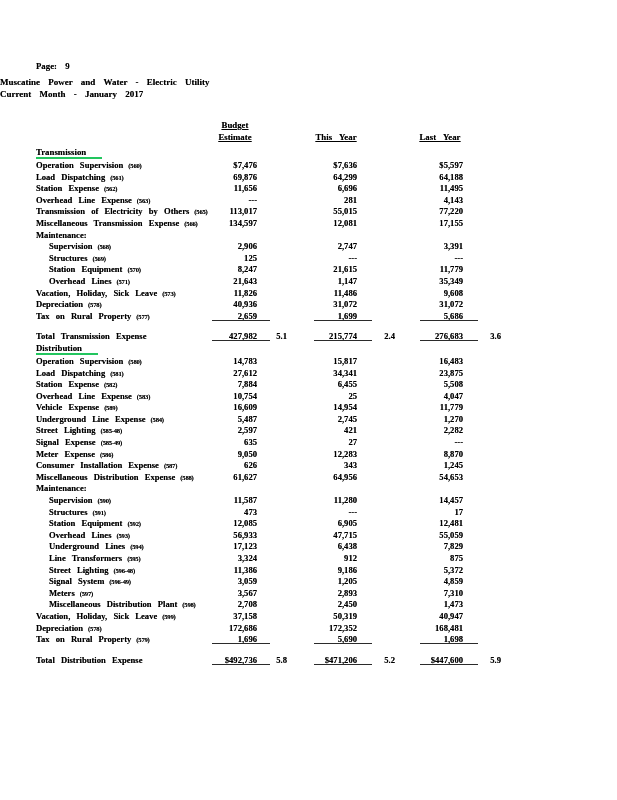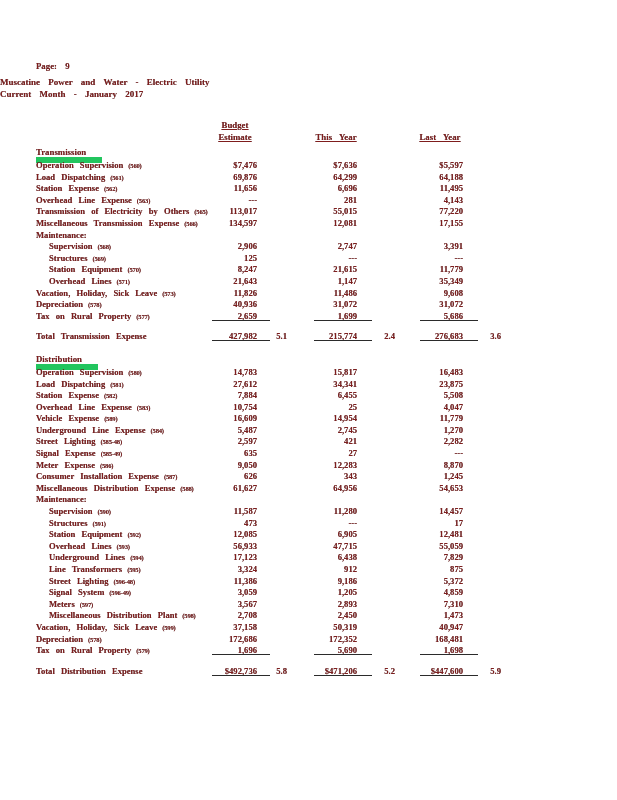--- a/index.html
+++ b/index.html
@@ -1,33 +1,33 @@
 <!DOCTYPE html>
 <html><head>
 <meta charset="utf-8">
 <style>
   html,body{margin:0;padding:0;background:#ffffff;}
   .page{
     position:relative;width:617px;height:800px;background:#fff;overflow:hidden;
     font-family:"Liberation Serif","DejaVu Serif",serif;
-    color:#7f1d1d;font-weight:700;
+    color:#000000;font-weight:700;
     text-shadow:0 0 .4px rgba(0,0,0,.55);
   }
   .pagenum{position:absolute;top:61px;left:36px;font-size:8.8px;word-spacing:6px;}
   .titles{position:absolute;top:76px;left:0;width:540px;text-align:left;font-size:9px;line-height:12px;word-spacing:6px;}
   .colheads{position:absolute;top:120px;left:36px;width:472px;height:26px;font-size:8.8px;}
   .colheads .h{position:absolute;text-align:center;word-spacing:5px;white-space:nowrap;text-decoration:underline;}
   .h-budget1{left:164px;width:70px;top:0;}
   .h-budget2{left:164px;width:70px;top:12px;}
   .h-this{left:264px;width:72px;top:12px;}
   .h-last{left:366px;width:76px;top:12px;}
   #sections{position:absolute;top:147px;left:36px;width:500px;}
   .sec-head{height:13px;font-size:8.8px;}
-  .section + .section{margin-top:11px;}
-  .sec-name{display:inline-block;border-bottom:6px solid #22c55e;padding-right:16px;word-spacing:4px;text-align:right;}
+  .section + .section{}
+  .sec-name{display:inline-block;border-bottom:2px solid #22c55e;padding-right:16px;word-spacing:4px;text-align:right;}
   .row{display:flex;height:11.6px;align-items:baseline;font-size:8.6px;white-space:nowrap;}
   .lbl{width:164px;word-spacing:4px;overflow:visible;flex:none;}
   .ind .lbl{padding-left:13px;width:151px;}
   .code{font-size:6.6px;margin-left:5px;letter-spacing:-0.2px;}
   .amt{flex:none;text-align:right;position:relative;}
   .b{width:70px;padding-right:13px;box-sizing:border-box;}
   .t{width:72px;padding-right:15px;box-sizing:border-box;}
   .l{width:76px;padding-right:15px;box-sizing:border-box;}
   .pct{flex:none;text-align:right;box-sizing:border-box;}
   .p1{width:30px;padding-right:13px;}

